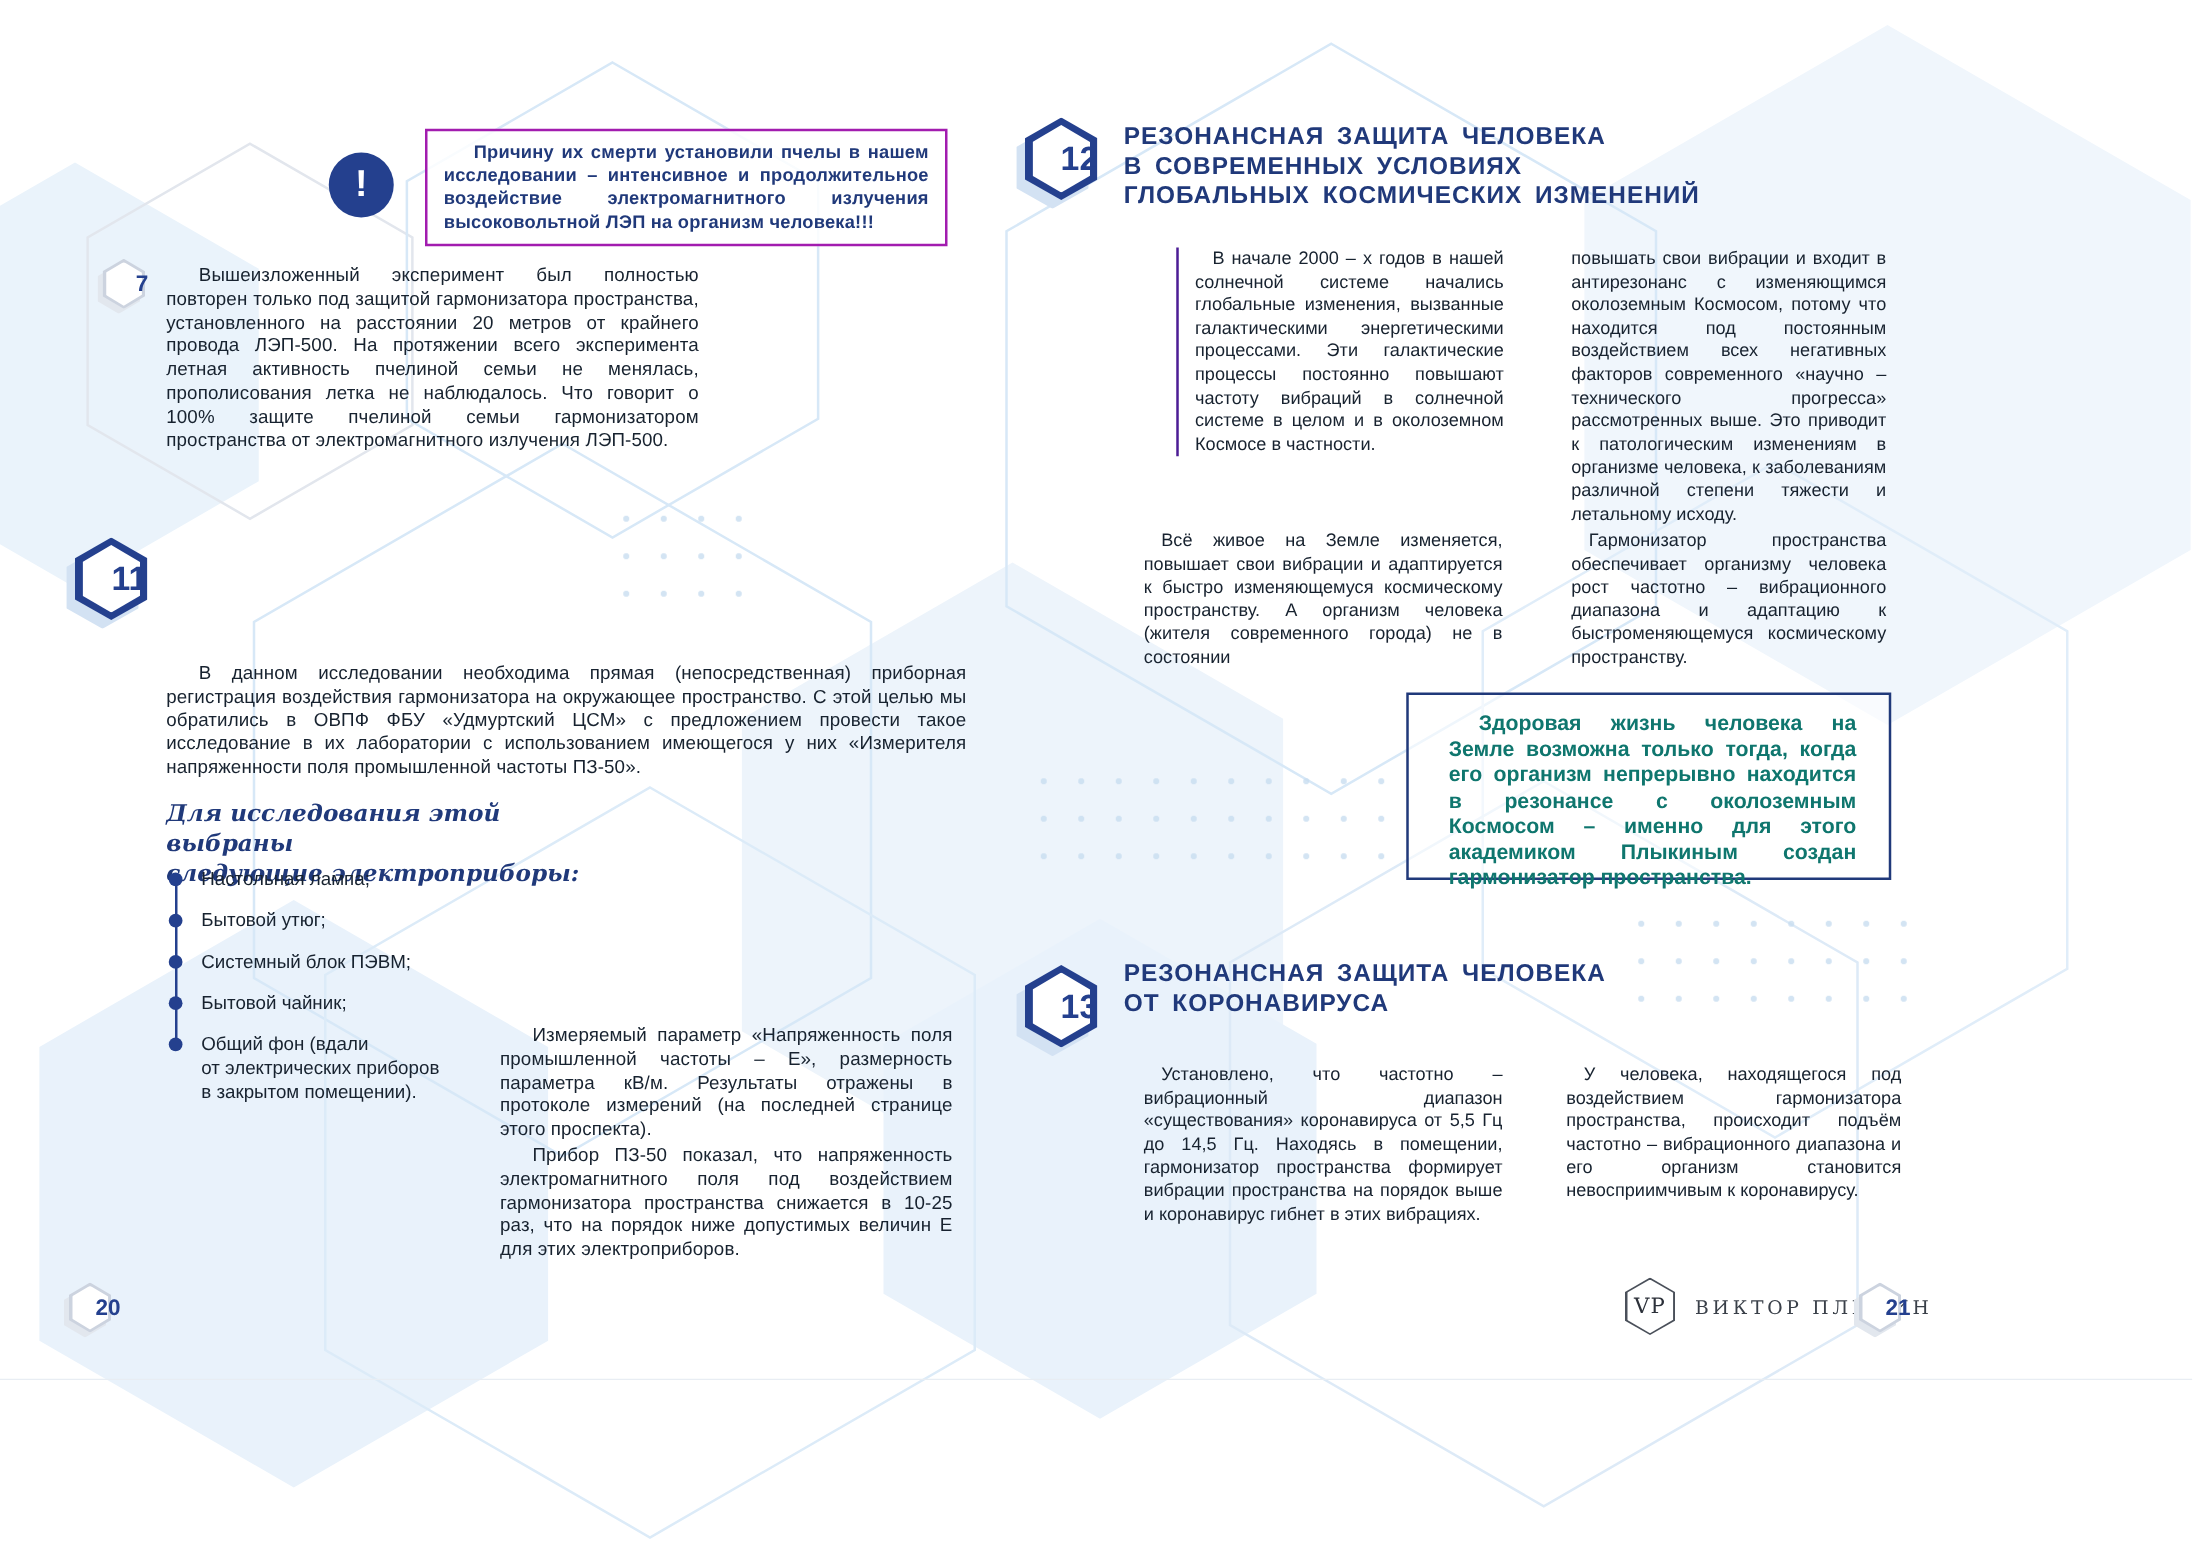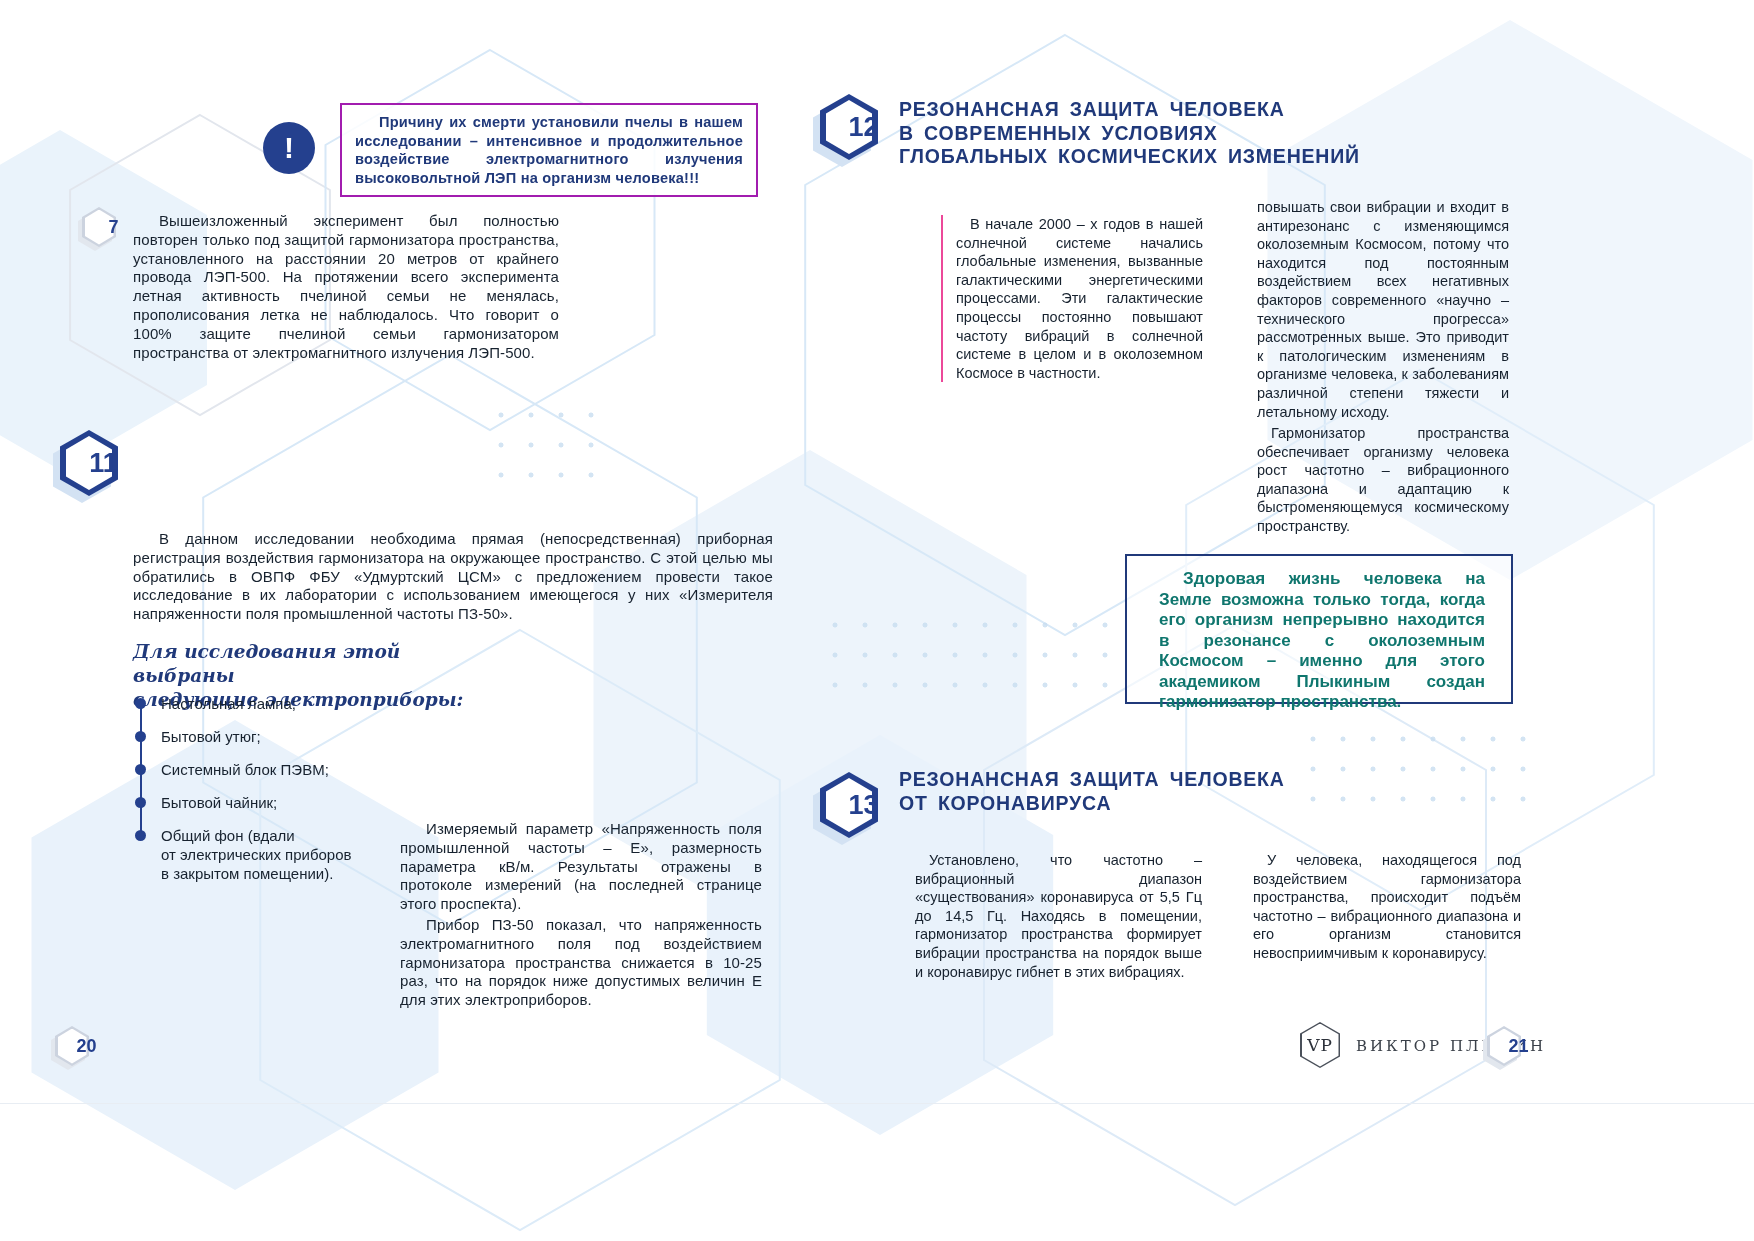--- a/index.html
+++ b/index.html
@@ -51,21 +51,21 @@
   .serif-it { font-family:"DejaVu Serif", serif; font-style:italic; font-weight:700;
     color:#20397a; font-size:18.5px; line-height:24px; white-space:pre-line; }
 
   .dev-list { position:absolute; z-index:2; list-style:none; }
   .dev-list li { position:relative; padding-left:28px; margin-bottom:14px;
     font-size:15px; line-height:19px; color:#17222f; white-space:pre-line; }
   .dev-list li::before { content:""; position:absolute; left:2px; top:4px;
     width:11px; height:11px; border-radius:50%; background:#24408e; }
   .dev-line { position:absolute; left:7px; width:2px; background:#24408e; z-index:1; }
 
-  .rule-left { border-left:2px solid #ec4899; padding-left:13px;margin-top:17px; }
+  .rule-left { border-left:2px solid #4c1d95; padding-left:13px; }
 
   .callout { position:absolute; z-index:2; border:2px solid #20397a; background:rgba(255,255,255,.6);
     padding:13px 26px 12px 32px; }
   .callout p { font-size:17px; line-height:20.5px; font-weight:700; color:#0f766e;
     text-align:justify; text-indent:24px; }
 
   .vp-hex { position:absolute; width:40px; height:46px; z-index:2;
     display:flex; align-items:center; justify-content:center; }
   .vp-hex .hx-outer { position:absolute; inset:0; background:#4a505a; }
   .vp-hex .hx-inner { position:absolute; inset:1.5px; background:#fff; }
@@ -157,20 +157,21 @@
     <span class="hx-num">12</span>
   </div>
 
   <div class="abs sec-title" style="left:899px; top:98px; width:560px;">РЕЗОНАНСНАЯ ЗАЩИТА ЧЕЛОВЕКА
 В СОВРЕМЕННЫХ УСЛОВИЯХ
 ГЛОБАЛЬНЫХ КОСМИЧЕСКИХ ИЗМЕНЕНИЙ</div>
 
   <div class="abs rule-left" style="left:941px; top:198px; width:262px;">
     <p class="col-p">В начале 2000 – х годов в нашей солнечной системе начались глобальные изменения, вызванные галактическими энергетическими процессами. Эти галактические процессы постоянно повышают частоту вибраций в солнечной системе в целом и в околоземном Космосе в частности.</p>
   </div>
+  <p class="abs col-p" style="left:915px; top:424px; width:287px;">Всё живое на Земле изменяется, повышает свои вибрации и адаптируется к быстро изменяющемуся космическому пространству. А организм человека (жителя современного города) не в состоянии</p>
 
   <p class="abs col-p" style="left:1257px; top:198px; width:252px; text-indent:0;">повышать свои вибрации и входит в антирезонанс с изменяющимся околоземным Космосом, потому что находится под постоянным воздействием всех негативных факторов современного «научно – технического прогресса» рассмотренных выше. Это приводит к патологическим изменениям в организме человека, к заболеваниям различной степени тяжести и летальному исходу.</p>
   <p class="abs col-p" style="left:1257px; top:424px; width:252px;">Гармонизатор пространства обеспечивает организму человека рост частотно – вибрационного диапазона и адаптацию к быстроменяющемуся космическому пространству.</p>
 
   <div class="callout" style="left:1125px; top:554px; width:388px; height:150px;">
     <p>Здоровая жизнь человека на Земле возможна только тогда, когда его организм непрерывно находится в резонансе с околоземным Космосом – именно для этого академиком Плыкиным создан гармонизатор пространства.</p>
   </div>
 
   <div class="hexbadge big" style="left:820px; top:772px;">
     <div class="hx-shadow hex"></div>

